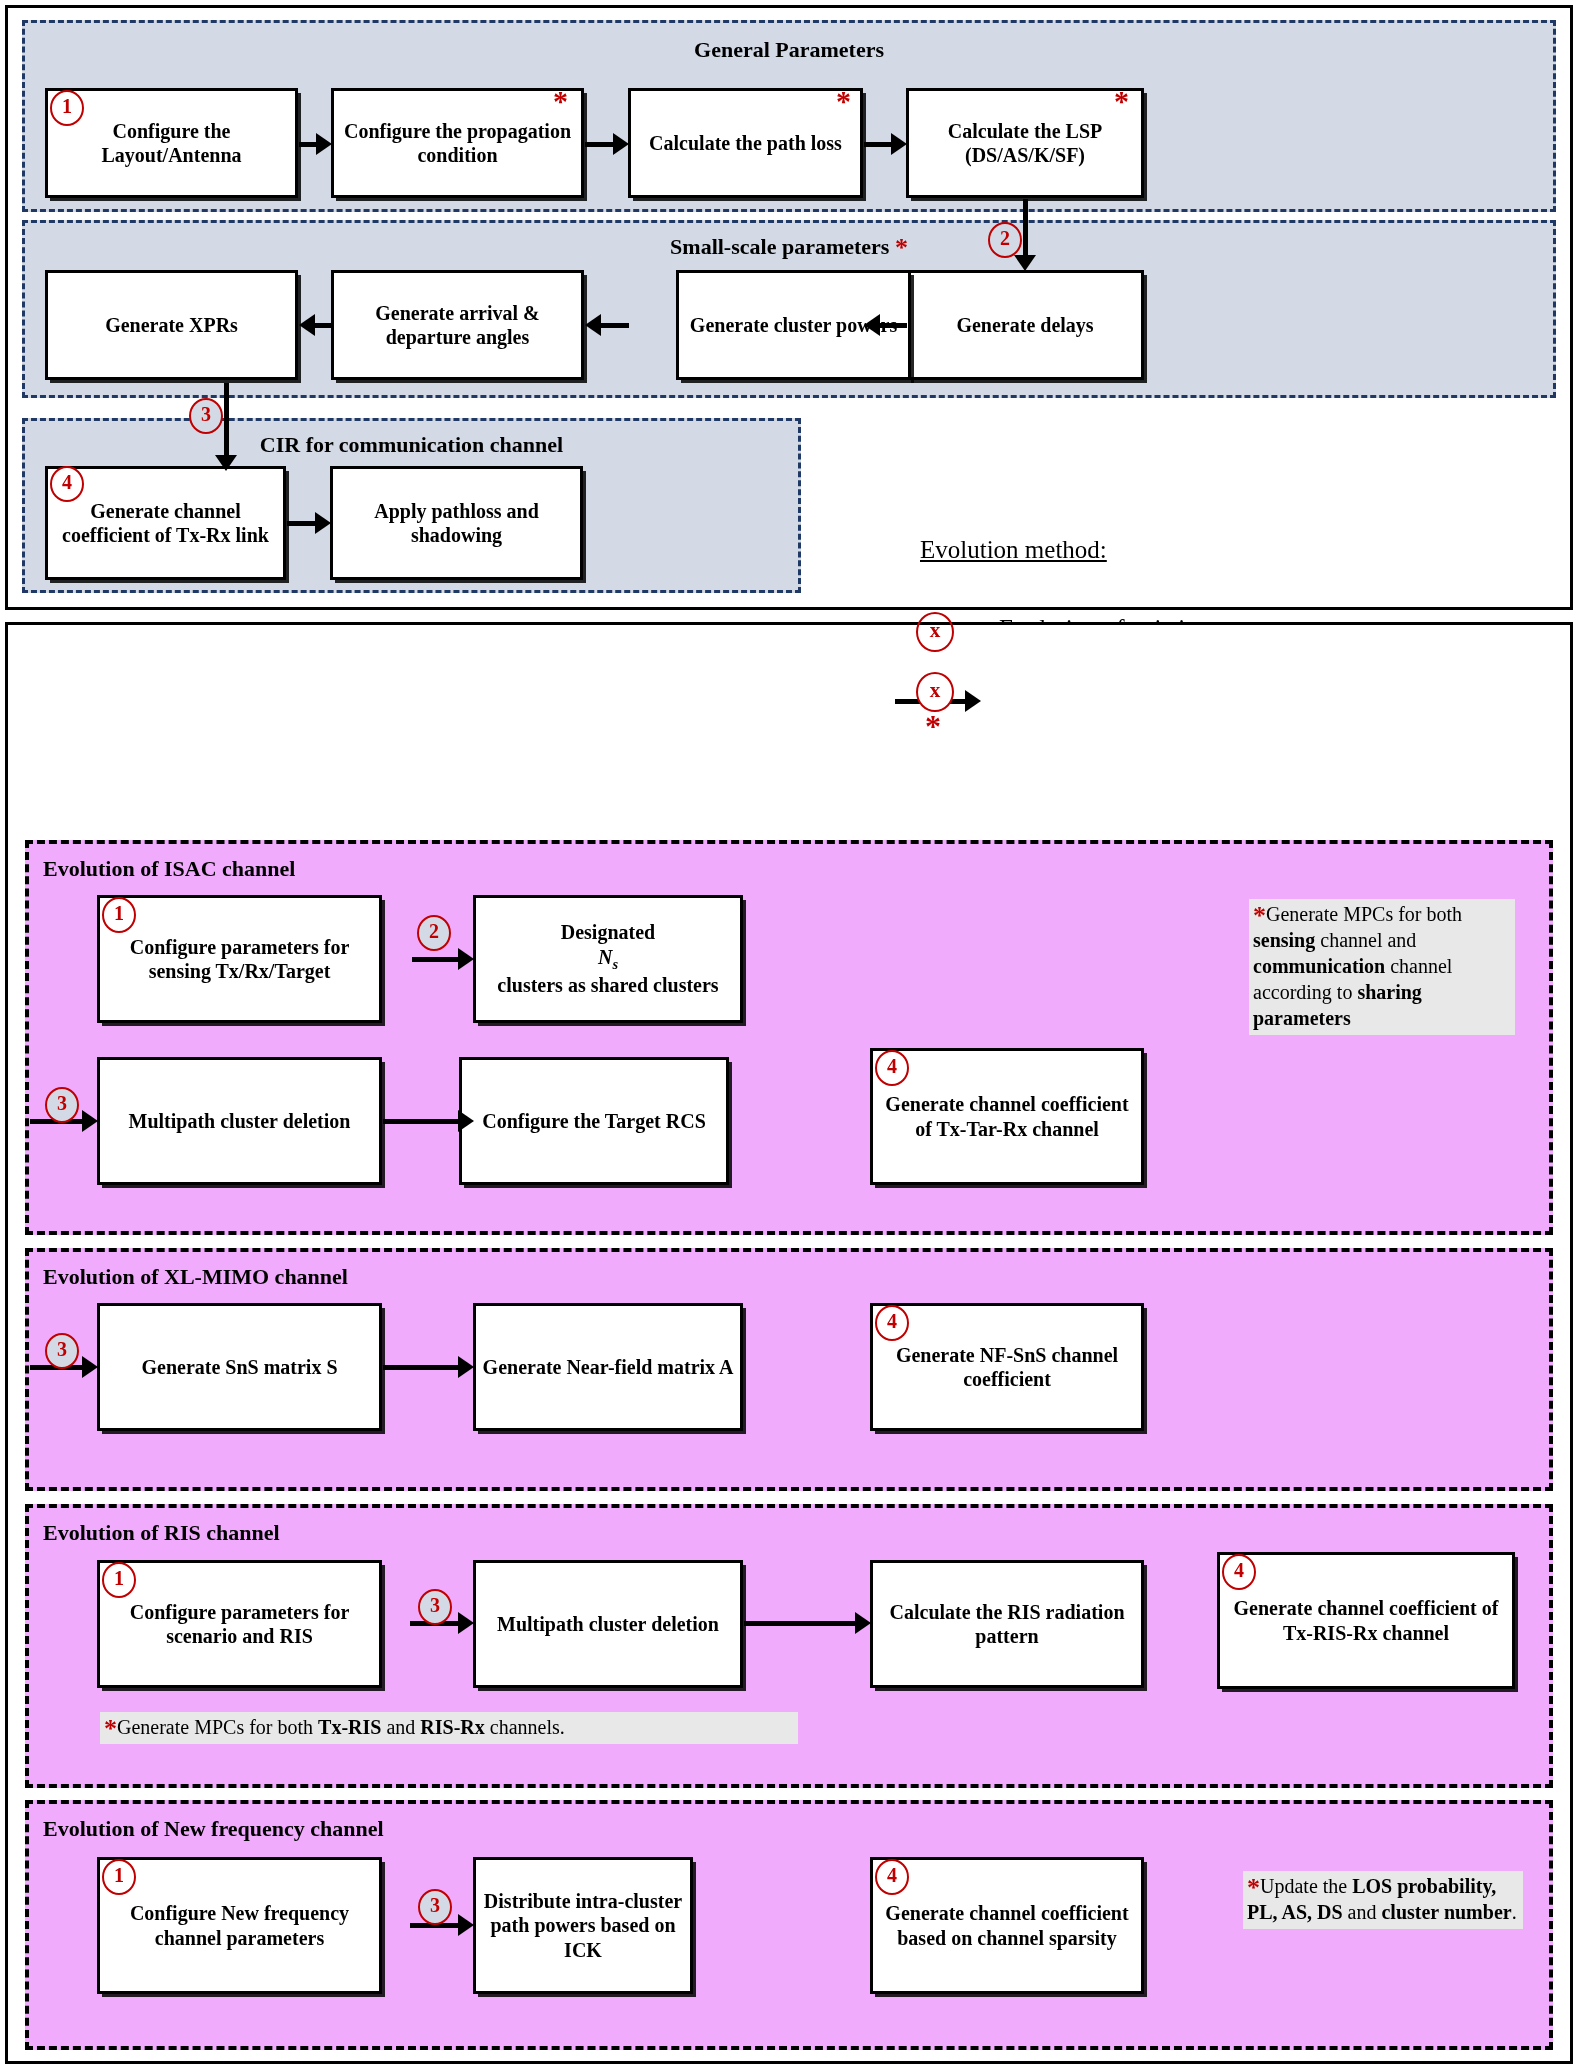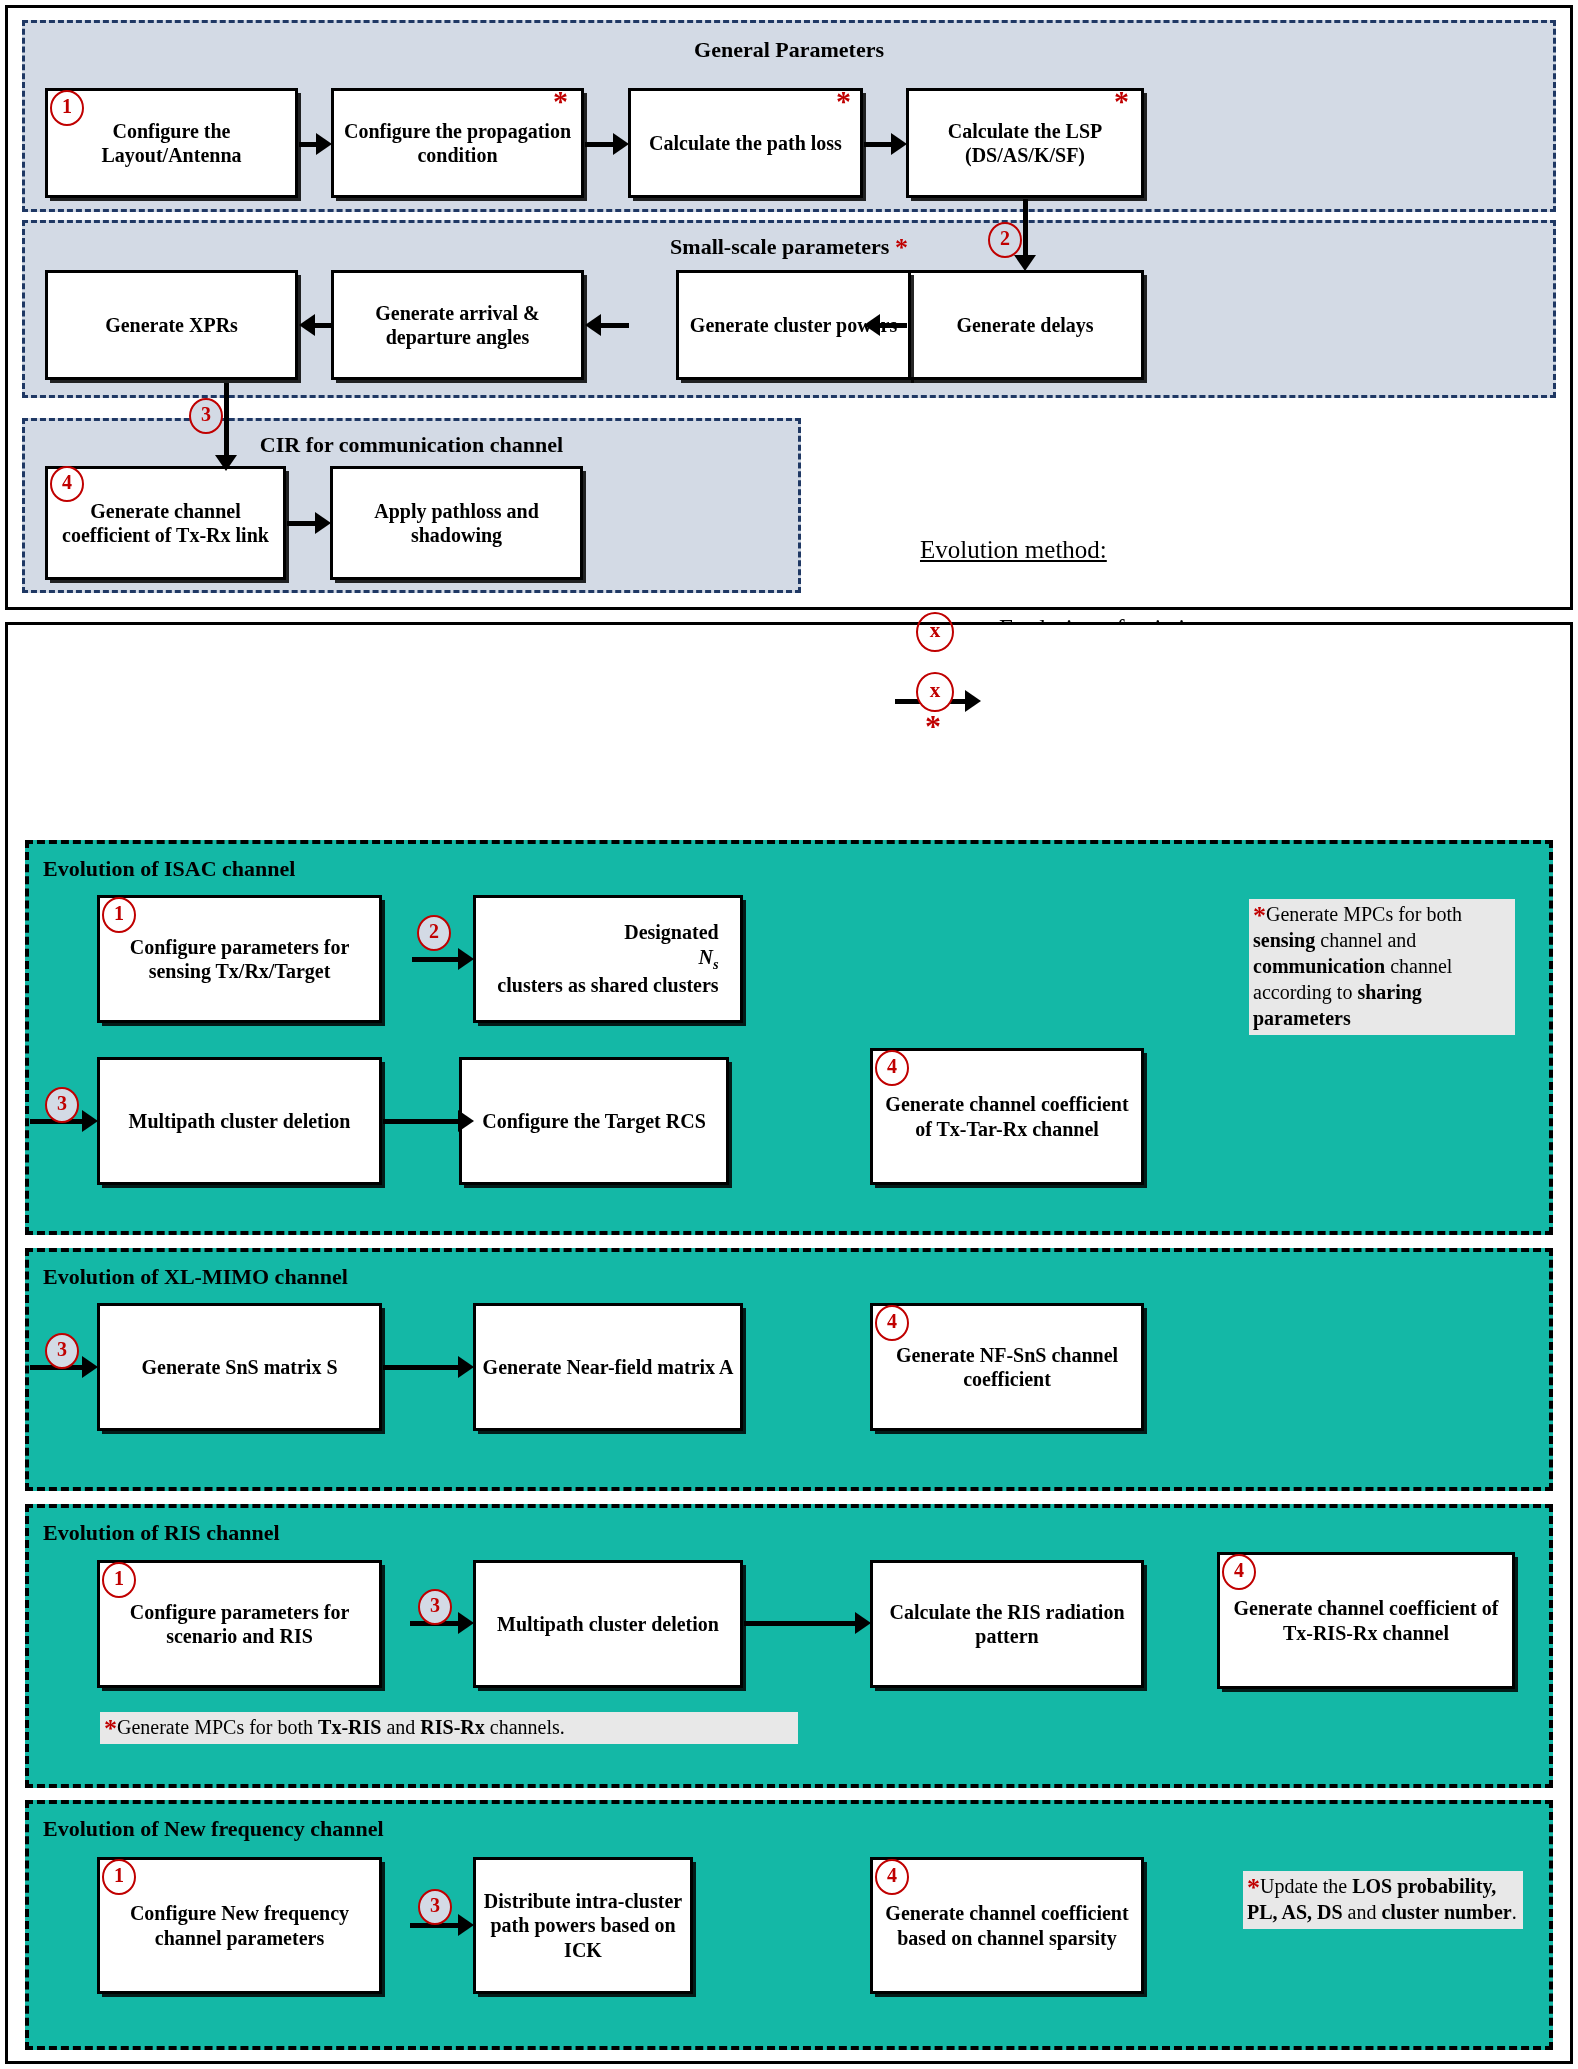--- a/index.html
+++ b/index.html
@@ -5,21 +5,21 @@
   html,body{margin:0;padding:0;background:#fff;}
   body{width:1578px;height:2069px;font-family:"Liberation Serif",serif;color:#000;}
 
   .page{position:relative;width:1578px;height:2069px;}
 
   
   .panel-solid{position:absolute;border:3px solid #000;background:#fff;box-sizing:border-box;}
 
   
   .group-blue{position:absolute;border:3px dashed #1f3864;background:#d3dae5;box-sizing:border-box;}
-  .group-black{position:absolute;border:4px dashed #000;background:#14b8a6;box-sizing:border-box;}
+  .group-black{position:absolute;border:4px dashed #000;background:#f0abfc;box-sizing:border-box;}
 
   .group-title{position:absolute;font-weight:bold;font-size:22px;line-height:1;white-space:nowrap;}
   .group-title.center{left:0;right:0;text-align:center;}
 
   
   .pbox{position:absolute;background:#fff;border:3px solid #000;box-sizing:border-box;
         display:flex;align-items:center;justify-content:center;text-align:center;
         font-weight:bold;font-size:20px;line-height:1.22;padding:4px 6px;
         box-shadow:4px 4px 0 -1px rgba(0,0,0,0.85);}
   .pbox span{display:block;}
@@ -185,21 +185,21 @@
 
   <div class="group-black" style="left:25px;top:840px;width:1528px;height:395px;">
     <div class="group-title" style="left:14px;top:14px;">Evolution of ISAC channel</div>
   </div>
 
   <div class="pbox" style="left:97px;top:895px;width:285px;height:128px;">
     <span>Configure parameters for sensing Tx/Rx/Target</span>
   </div>
   <div class="circnum onbox" style="left:102px;top:897px;">1</div>
 
-  <div class="pbox" style="left:473px;top:895px;width:270px;height:128px;text-align:right;">
+  <div class="pbox" style="left:473px;top:895px;width:270px;height:128px;">
     <span>
       <span>Designated </span><i class="mvar">N</i><sub class="msub">s</sub><span> clusters as shared clusters</span>
     </span>
   </div>
   <div class="circnum" style="left:417px;top:915px;background:#d3dae5;">2</div>
   <div class="arrow" style="left:412px;top:948px;width:62px;height:22px;">
     <div class="shaft-h" style="width:50px;"></div>
       <div class="head-r"></div>
   </div>
 

